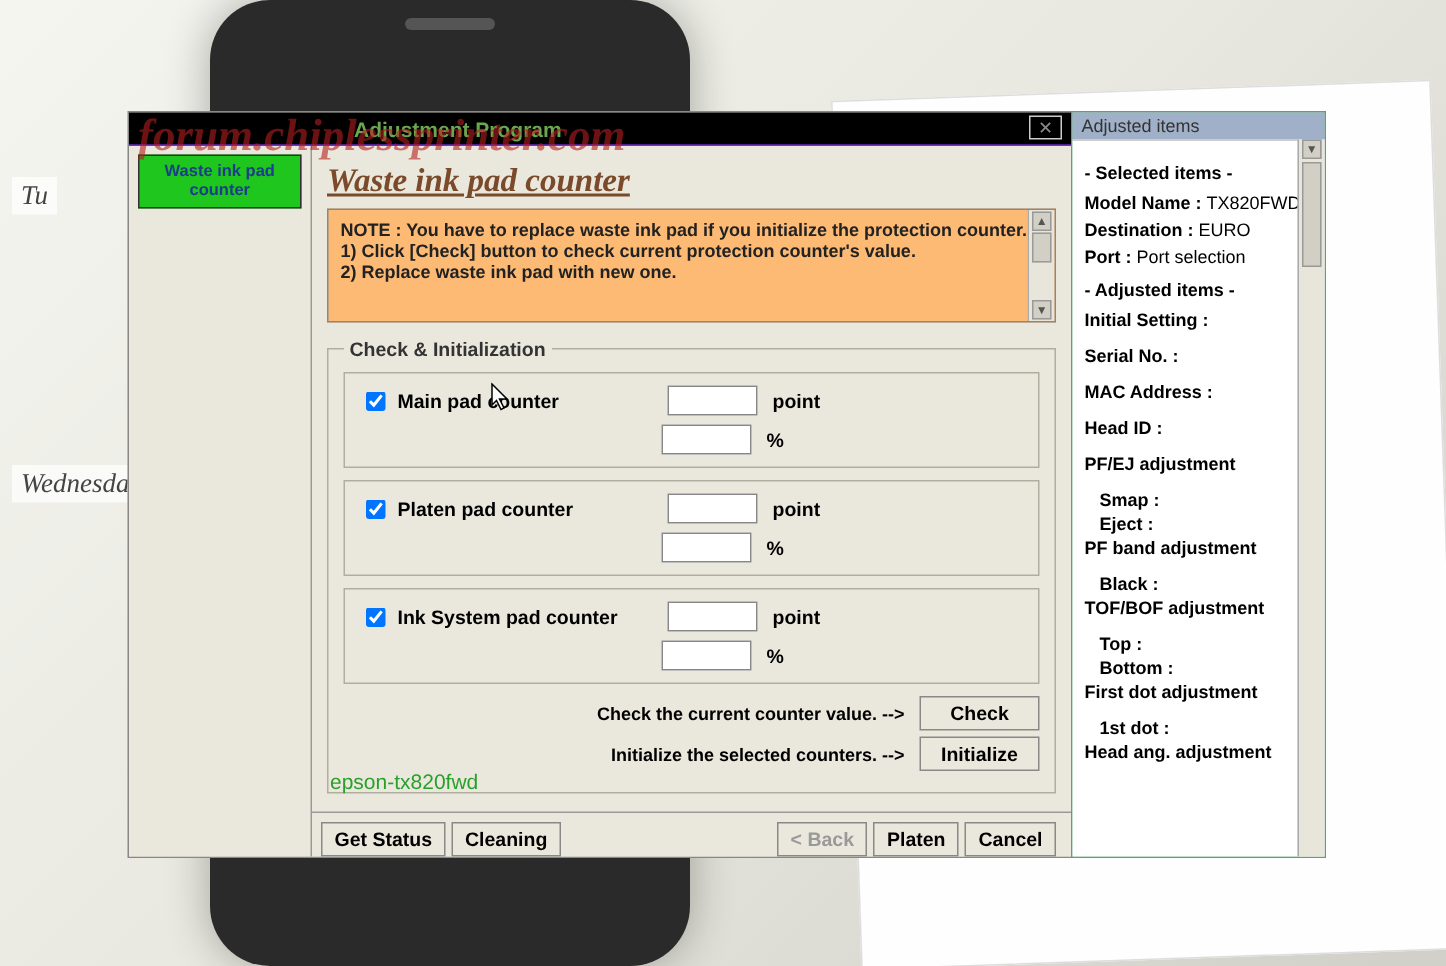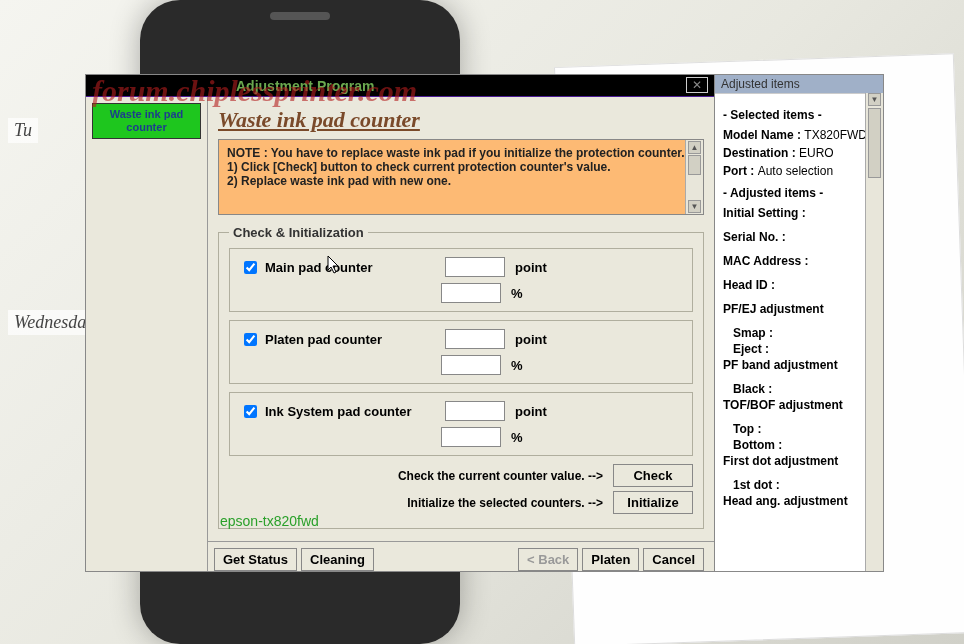--- a/index.html
+++ b/index.html
@@ -271,21 +271,21 @@
     </div>
   </div>
 </div>
 
 <div class="right-panel">
   <div class="header">Adjusted items</div>
   <div class="scrollpane">
     <div class="sect">- Selected items -</div>
     <div class="kv"><span>Model Name :</span> <span class="v">TX820FWD</span></div>
     <div class="kv"><span>Destination :</span> <span class="v">EURO</span></div>
-    <div class="kv"><span>Port :</span> <span class="v">Auto selection</span></div>
+    <div class="kv"><span>Port :</span> <span class="v">Port selection</span></div>
     <div class="sect">- Adjusted items -</div>
     <div id="adj-items">
         <div class="kv" style="margin-bottom: 10px;">Initial Setting :</div>
         <div class="kv" style="margin-bottom: 10px;">Serial No. :</div>
         <div class="kv" style="margin-bottom: 10px;">MAC Address :</div>
         <div class="kv" style="margin-bottom: 10px;">Head ID :</div>
         <div class="kv" style="margin-bottom: 10px;">PF/EJ adjustment</div>
         <div class="kv sub" style="margin-bottom: 2px;">Smap :</div>
         <div class="kv sub" style="margin-bottom: 2px;">Eject :</div>
         <div class="kv" style="margin-bottom: 10px;">PF band adjustment</div>

